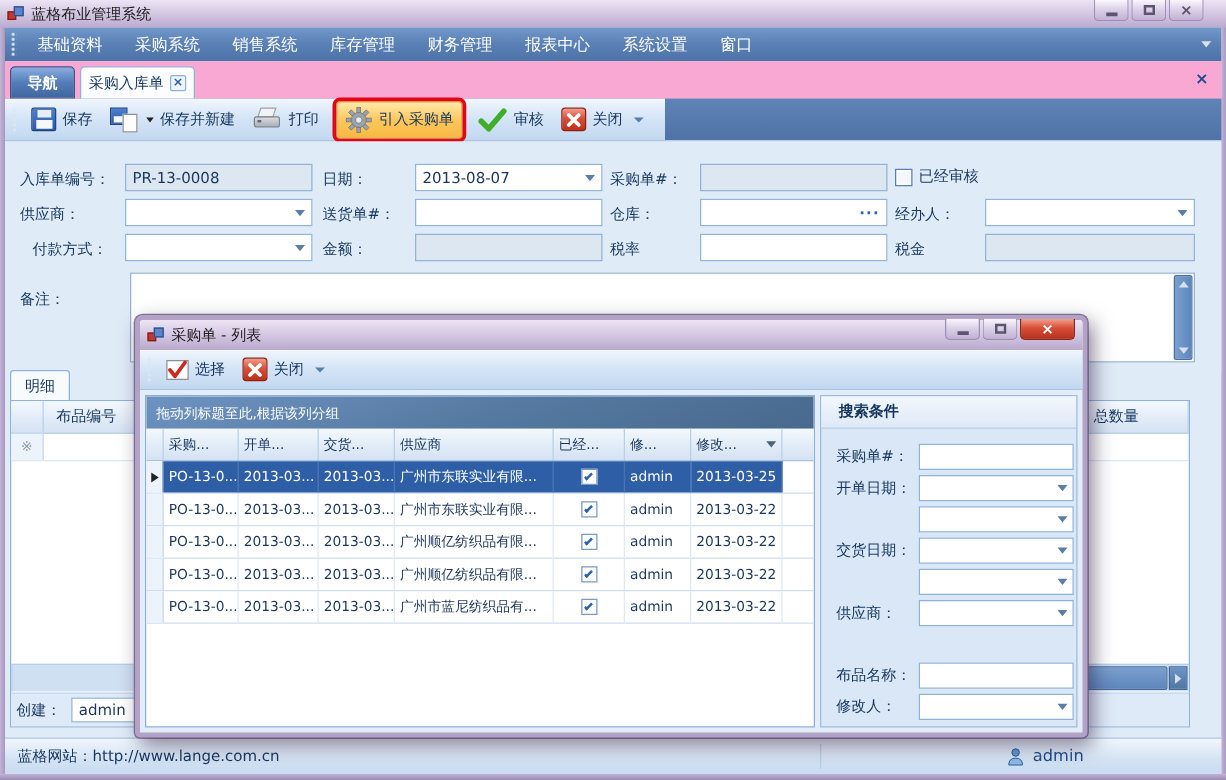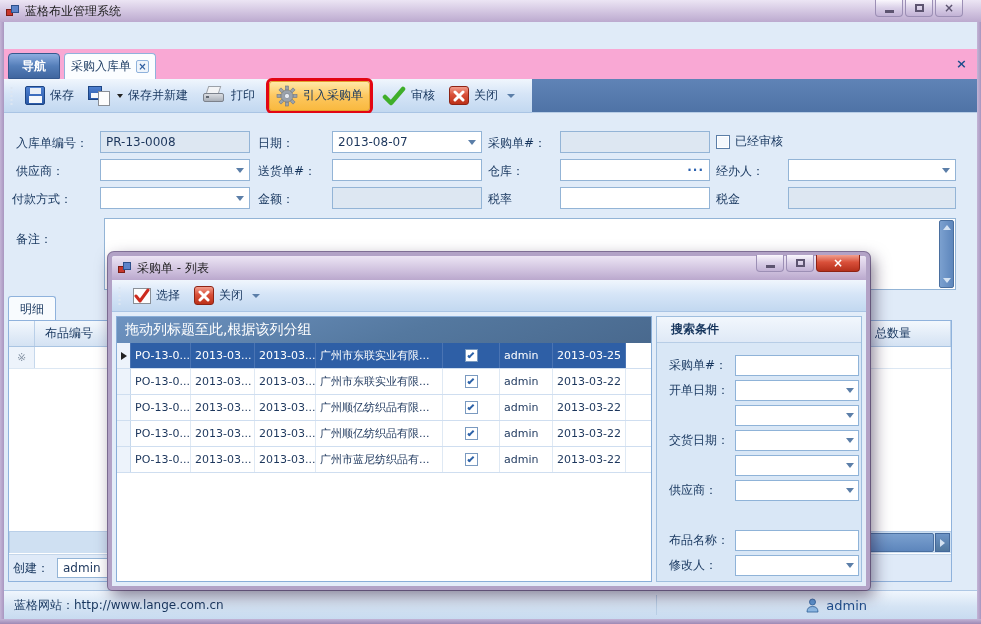--- a/index.html
+++ b/index.html
@@ -142,21 +142,21 @@
   .dlg-btns { position:absolute; right:6px; top:-1px; display:flex; }
   .dlg-btn { width:28px; height:17px; margin-left:2px; border:1px solid #9c8fb5; border-top:none; border-radius:0 0 4px 4px;
     background:linear-gradient(#faf7fd,#d9cfe7 50%,#c2b2d5); display:flex; align-items:center; justify-content:center; }
   .dlg-btn.close { width:44px; background:linear-gradient(#f2a08f,#d9503a 45%,#b5301c); border-color:#8e2314;
     color:#fff; font-weight:bold; font-size:12px; }
   .dlg-toolbar { height:32px; background:linear-gradient(#f0f6fd,#d6e5f7 45%,#c2d8f0);
     border-bottom:1px solid #a9c4e4; display:flex; align-items:center; }
   .dlg-body { position:absolute; left:0; top:56px; right:0; bottom:0; }
   .pogrid { position:absolute; left:4px; top:4px; width:536px; bottom:4px; background:#fff; border:1px solid #89aed8; overflow:hidden; }
   .groupbar { height:26px; background:linear-gradient(135deg,#6c91bf,#55799_ 0); background:linear-gradient(160deg,#6e93c1 0%,#54789f 55%,#49698e 100%);
-    color:#fff; font-size:14px; display:flex; align-items:center; padding-left:8px; }
+    color:#fff; font-size:11px; display:flex; align-items:center; padding-left:8px; }
   .pogrid-head, .pogrid-row { display:grid; grid-template-columns:14px 60px 64px 61px 127px 57px 53px 73px; height:26px; font-size:11px; }
   .pogrid-head { background:linear-gradient(#f3f8fd,#d4e2f3); color:#17365e; border-bottom:1px solid #a9c4e2; }
   .pogrid-head > div { display:flex; align-items:center; gap:3px; padding:0 4px; border-right:1px solid #b9cfe8; overflow:hidden; white-space:nowrap; }
   .sort-desc { width:0; height:0; border-left:4px solid transparent; border-right:4px solid transparent; border-top:5px solid #47657f; margin-left:auto; }
   .pogrid-row { color:#1c365c; border-bottom:1px solid #cfdef0; }
   .pogrid-row > div { display:flex; align-items:center; padding:0 4px; border-right:1px solid #dfe9f4; overflow:hidden; white-space:nowrap; }
   .pogrid-row .selcell { background:#edf3fb; border-right:1px solid #c6d8ec; justify-content:center; padding:0; }
   .pogrid-row.selected > div { background:#2e5fa6; color:#fff; border-right-color:#4a74b3; }
   .pogrid-row.selected .selcell { background:#edf3fb; }
   .row-arrow { width:0; height:0; border-top:4px solid transparent; border-bottom:4px solid transparent; border-left:6px solid #222; }
@@ -195,20 +195,32 @@
         </span>
       <span class="winbtn">
           <span class="glyph-max"></span>
         </span>
       <span class="winbtn">
           <span class="glyph-x">×</span>
         </span>
     </span>
   </div>
 
+  <div class="menubar">
+    <span class="grip"></span>
+    <span class="menu-item">基础资料</span>
+    <span class="menu-item">采购系统</span>
+    <span class="menu-item">销售系统</span>
+    <span class="menu-item">库存管理</span>
+    <span class="menu-item">财务管理</span>
+    <span class="menu-item">报表中心</span>
+    <span class="menu-item">系统设置</span>
+    <span class="menu-item">窗口</span>
+    <span class="menu-overflow"></span>
+  </div>
 
   <div class="tabstrip">
     <div class="tab active">导航</div>
     <div class="tab doc">
       <span>采购入库单</span>
       <span class="tabclose">×</span>
     </div>
     <span class="strip-close">×</span>
   </div>
 
@@ -300,21 +312,21 @@
     <div class="field" style="left:556px;top:46px;width:150px;">
       <span class="val"></span>
       <span class="more-dots">···</span>
     </div>
     <span class="flabel" style="left:712px;top:50px;">经办人：</span>
     <div class="field" style="left:784px;top:46px;width:168px;">
       <span class="val"></span>
       <span class="combo-arrow"></span>
     </div>
 
-    <span class="flabel" style="left:8px;top:78px;">付款方式：</span>
+    <span class="flabel" style="left:22px;top:78px;">付款方式：</span>
     <div class="field" style="left:96px;top:74px;width:150px;">
       <span class="val"></span>
       <span class="combo-arrow"></span>
     </div>
     <span class="flabel" style="left:254px;top:78px;">金额：</span>
     <div class="field readonly" style="left:328px;top:74px;width:150px;"></div>
     <span class="flabel" style="left:484px;top:78px;">税率</span>
     <div class="field" style="left:556px;top:74px;width:150px;"></div>
     <span class="flabel" style="left:712px;top:78px;">税金</span>
     <div class="field readonly" style="left:784px;top:74px;width:168px;"></div>
@@ -401,20 +413,33 @@
               <path d="M2 2 L10 10 M10 2 L2 10" stroke="#fff" stroke-width="3" stroke-linecap="round"></path>
             </svg>
         </span>
         <span>关闭</span>
         <span class="dd-arrow"></span>
       </span>
     </div>
     <div class="dlg-body">
       <div class="pogrid">
         <div class="groupbar">拖动列标题至此,根据该列分组</div>
+        <div class="pogrid-head">
+          <div></div>
+          <div>采购...</div>
+          <div>开单...</div>
+          <div>交货...</div>
+          <div>供应商</div>
+          <div>已经...</div>
+          <div>修...</div>
+          <div>
+              <span>修改...</span>
+              <span class="sort-desc"></span>
+            </div>
+        </div>
 
         <div class="pogrid-row selected">
           <div class="selcell">
               <span class="row-arrow"></span>
             </div>
           <div>PO-13-0...</div>
           <div>2013-03...</div>
           <div>2013-03...</div>
           <div>广州市东联实业有限...</div>
           <div class="cellck">

